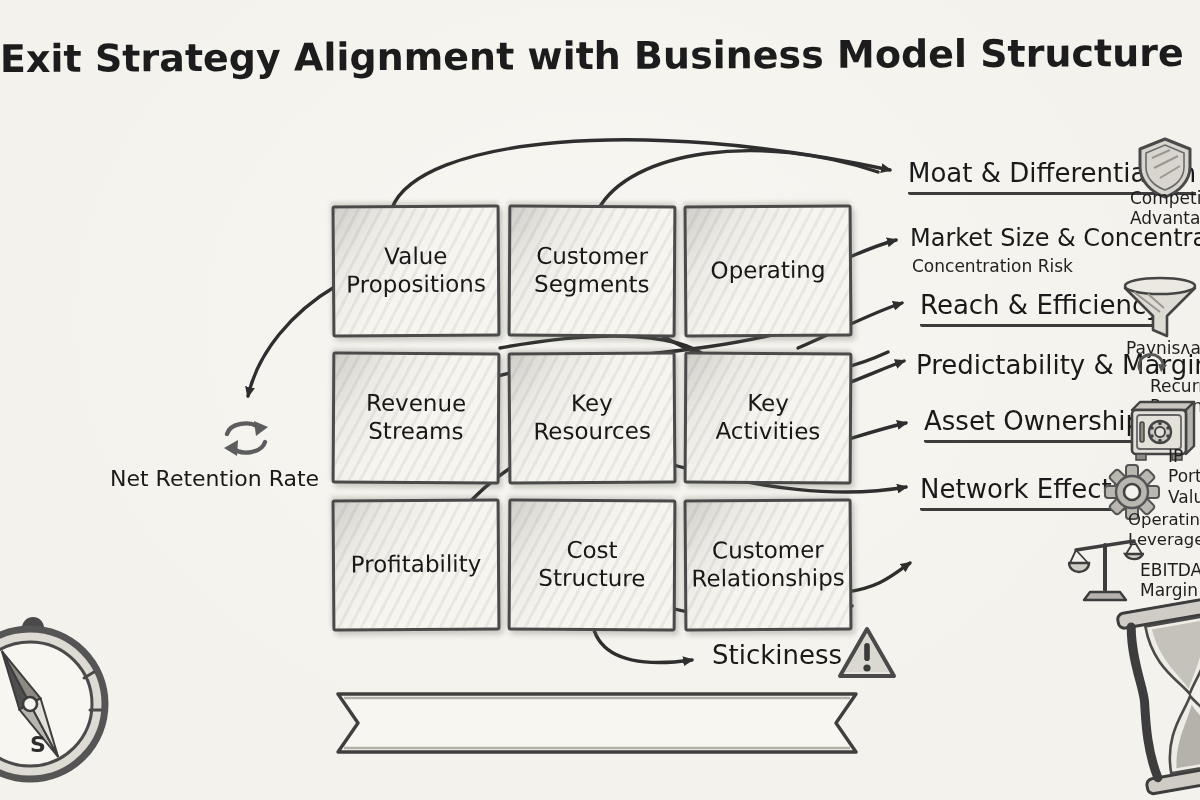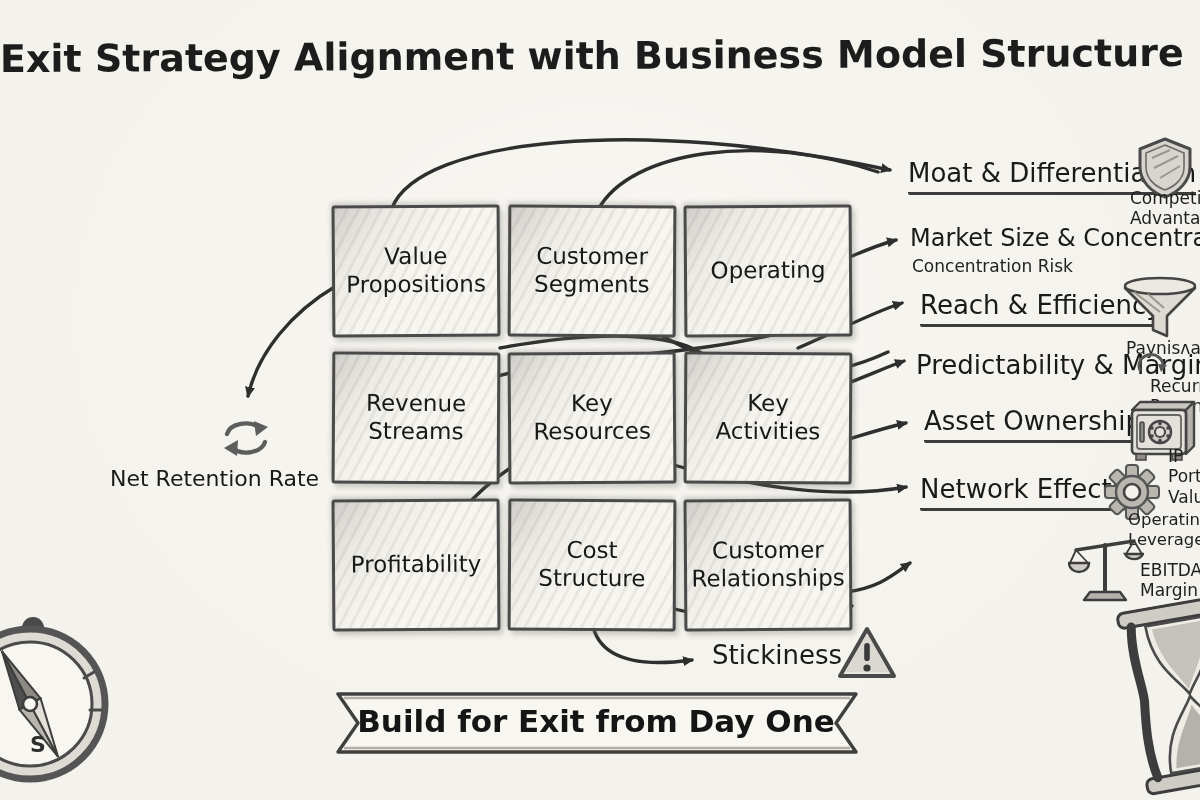--- a/index.html
+++ b/index.html
@@ -237,15 +237,14 @@
       <circle cx="31" cy="44" r="3.6" fill="#3a3a3a"></circle>
     </svg>
   </div>
 
   <div class="abs" style="left:330px;top:686px;">
     <svg width="534" height="74" viewBox="0 0 534 74">
       <path d="M8 8 L526 8 L506 37 L526 66 L8 66 L28 37 Z" fill="#f8f6f0" stroke="#3f3f3f" stroke-width="3.4" stroke-linejoin="round"></path>
       <path d="M14 12 L520 12 M14 62 L520 62" stroke="#b3b0a9" stroke-width="2.4" fill="none"></path>
     </svg>
   </div>
-  <div id="banner-text" class="abs">Build for Exit from Day One</div>
 
 </div>
 
 </body></html>

